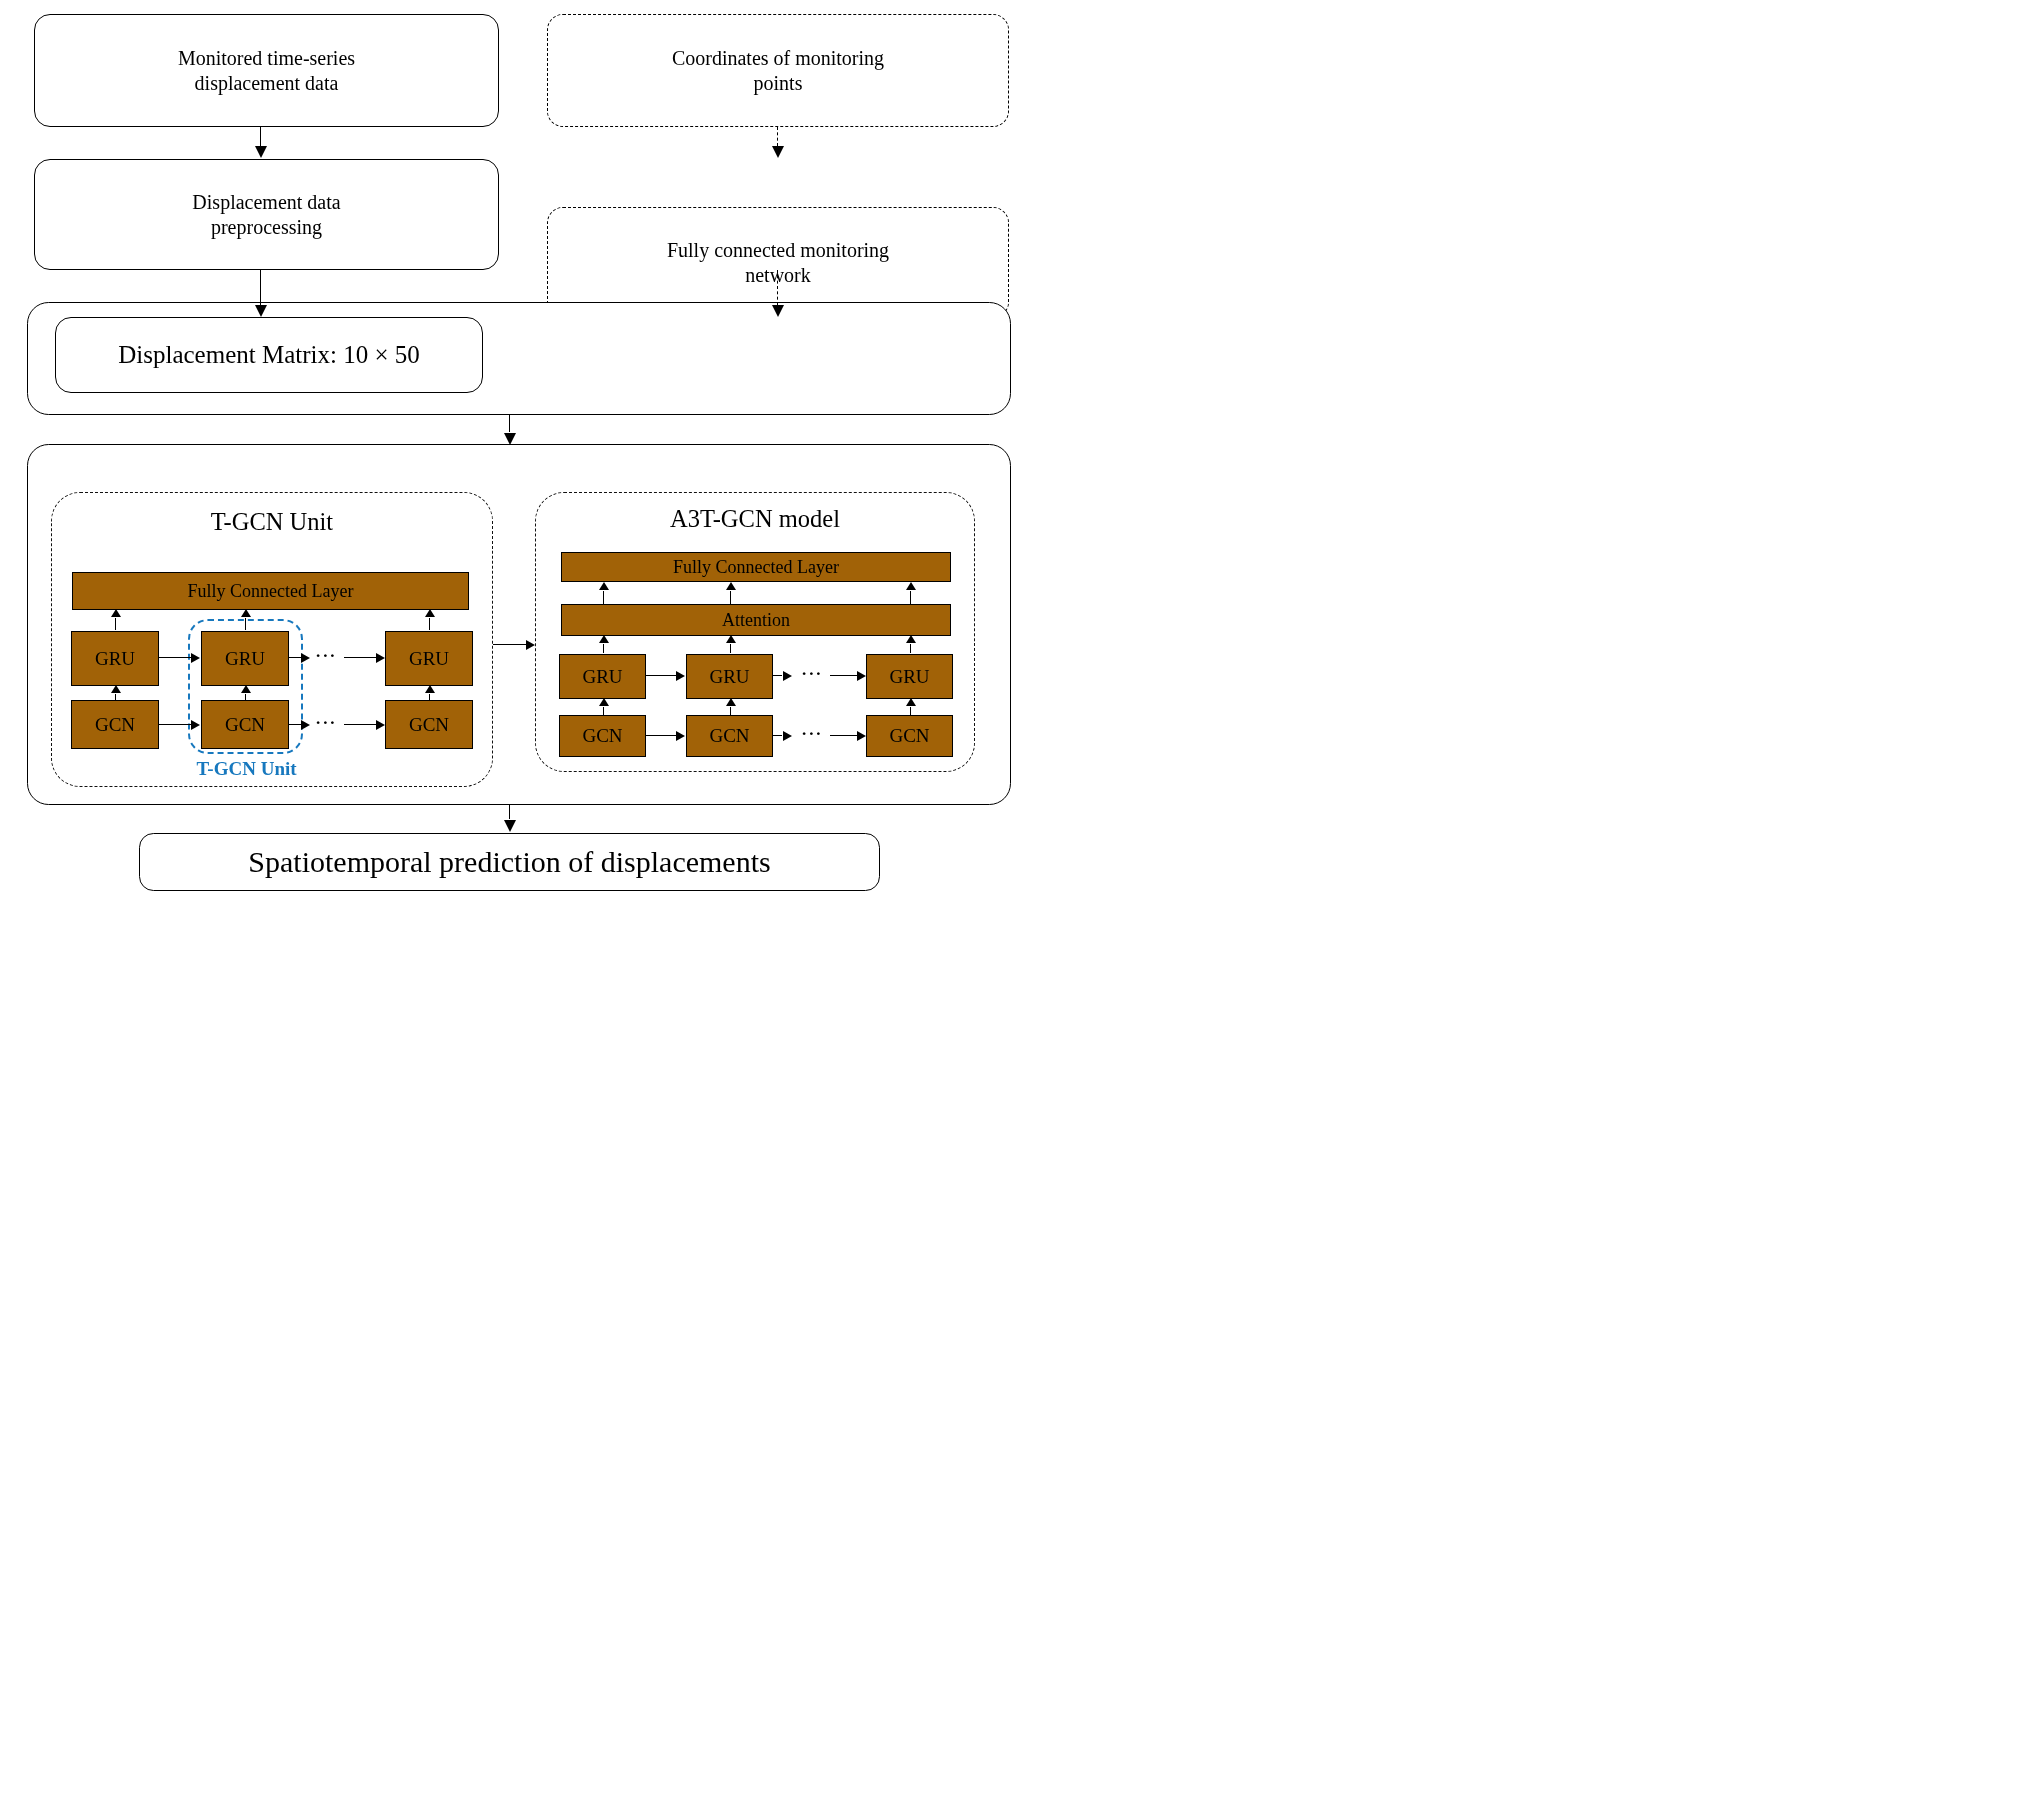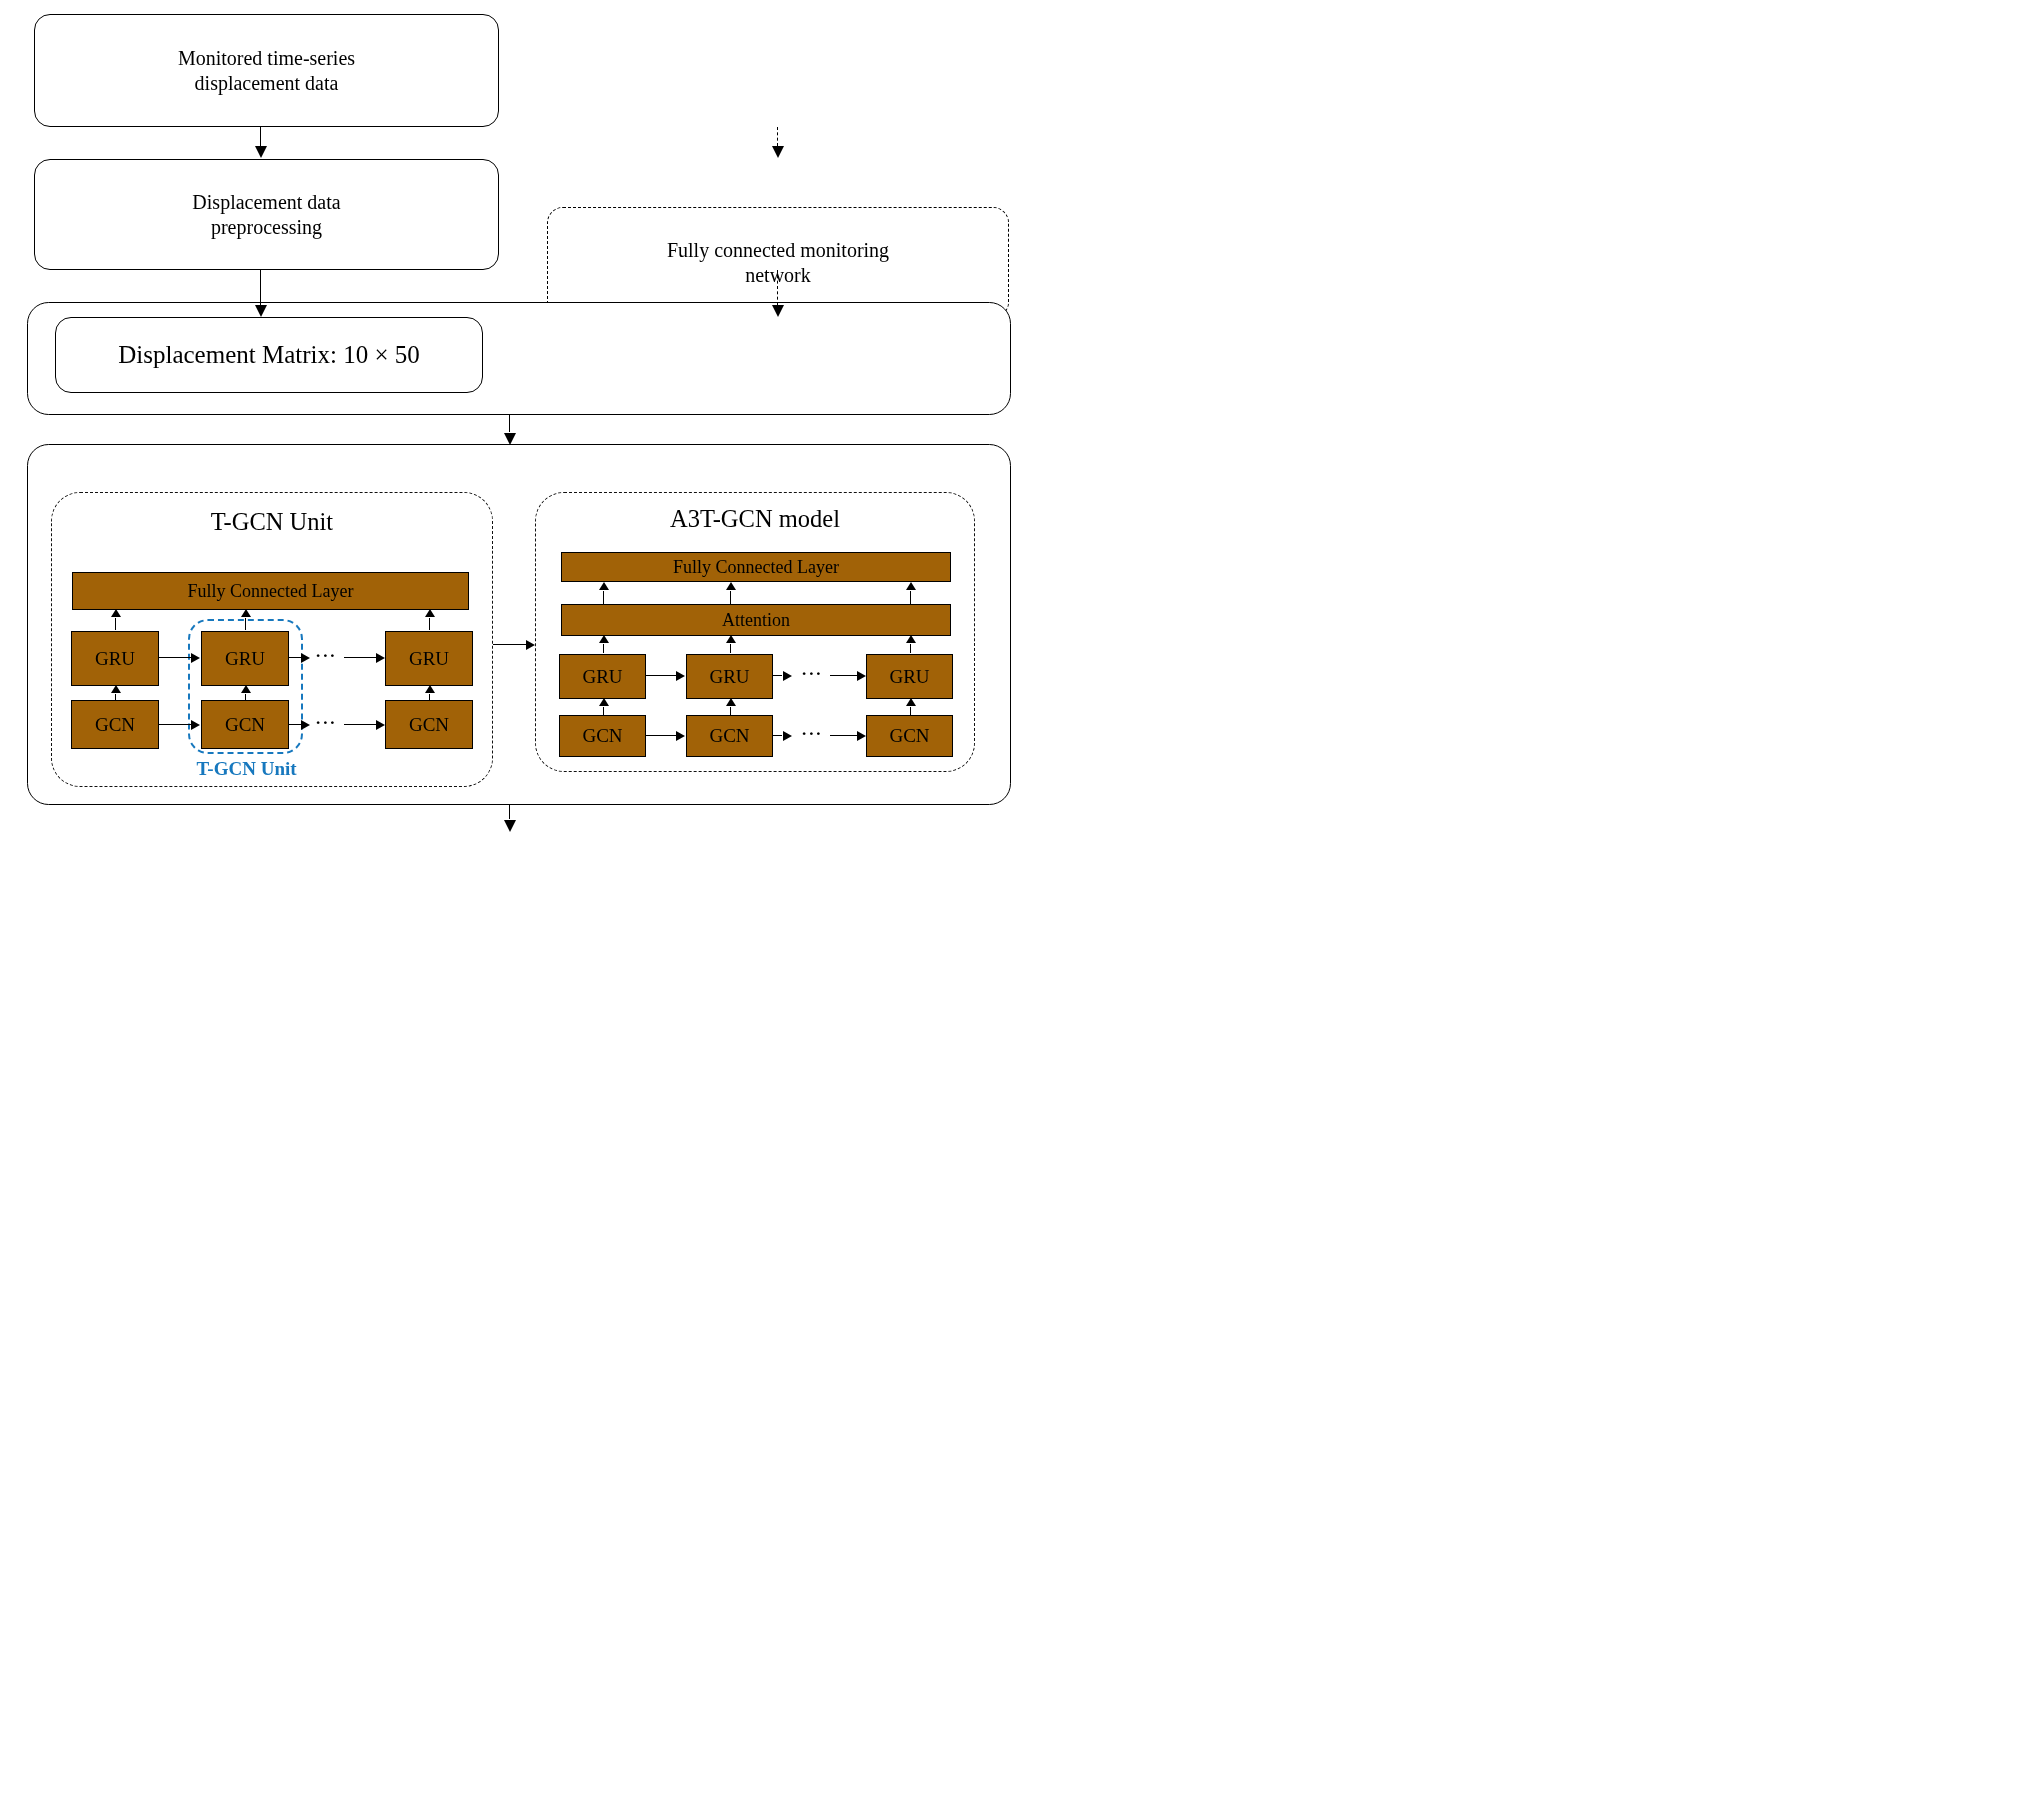--- a/index.html
+++ b/index.html
@@ -43,20 +43,24 @@
                border-top:5px solid transparent; border-bottom:5px solid transparent; border-left:9.4px solid #000; }
 </style>
 </head>
 <body style="background: rgb(255, 255, 255);">
 
 <div class="canvas">
 
   <div class="box" style="left:34px; top:14.4px; width:465px; height:113px;">
     <span class="label f37">Monitored  time-series
 displacement data</span>
+  </div>
+  <div class="box dashedb" style="left:547px; top:14.4px; width:462px; height:113px;">
+    <span class="label f37">Coordinates of monitoring
+points</span>
   </div>
 
   <div class="av" style="left:260px; top:127px; height:19px;"></div>
   <div class="av dash" style="left:777px; top:127px; height:19px;"></div>
 
   <div class="box" style="left:34px; top:159px; width:465px; height:111px;">
     <span class="label f37">Displacement data
 preprocessing</span>
   </div>
   <div class="box dashedb" style="left:547px; top:159px; width:462px; height:111px;margin-top:48px;">
@@ -171,15 +175,18 @@
   <div class="ah" style="left:773px; top:675px; width:9.4px; z-index:3;"></div>
   <div class="dots" style="left:794px; top:664px; width:36px;">···</div>
   <div class="ah" style="left:830px; top:675px; width:27px; z-index:3;"></div>
 
   <div class="ah" style="left:646px;  top:735px; width:30px; z-index:3;"></div>
   <div class="ah" style="left:773px; top:735px; width:9.4px; z-index:3;"></div>
   <div class="dots" style="left:794px; top:724px; width:36px;">···</div>
   <div class="ah" style="left:830px; top:735px; width:27px; z-index:3;"></div>
 
   <div class="av" style="left:509px; top:805px; height:14.4px;"></div>
+  <div class="box" style="left:139px; top:833px; width:741px; height:58px; border-radius:14.4px;">
+    <span class="label f42">Spatiotemporal prediction of displacements</span>
+  </div>
 
 </div>
 
 
 </body></html>

